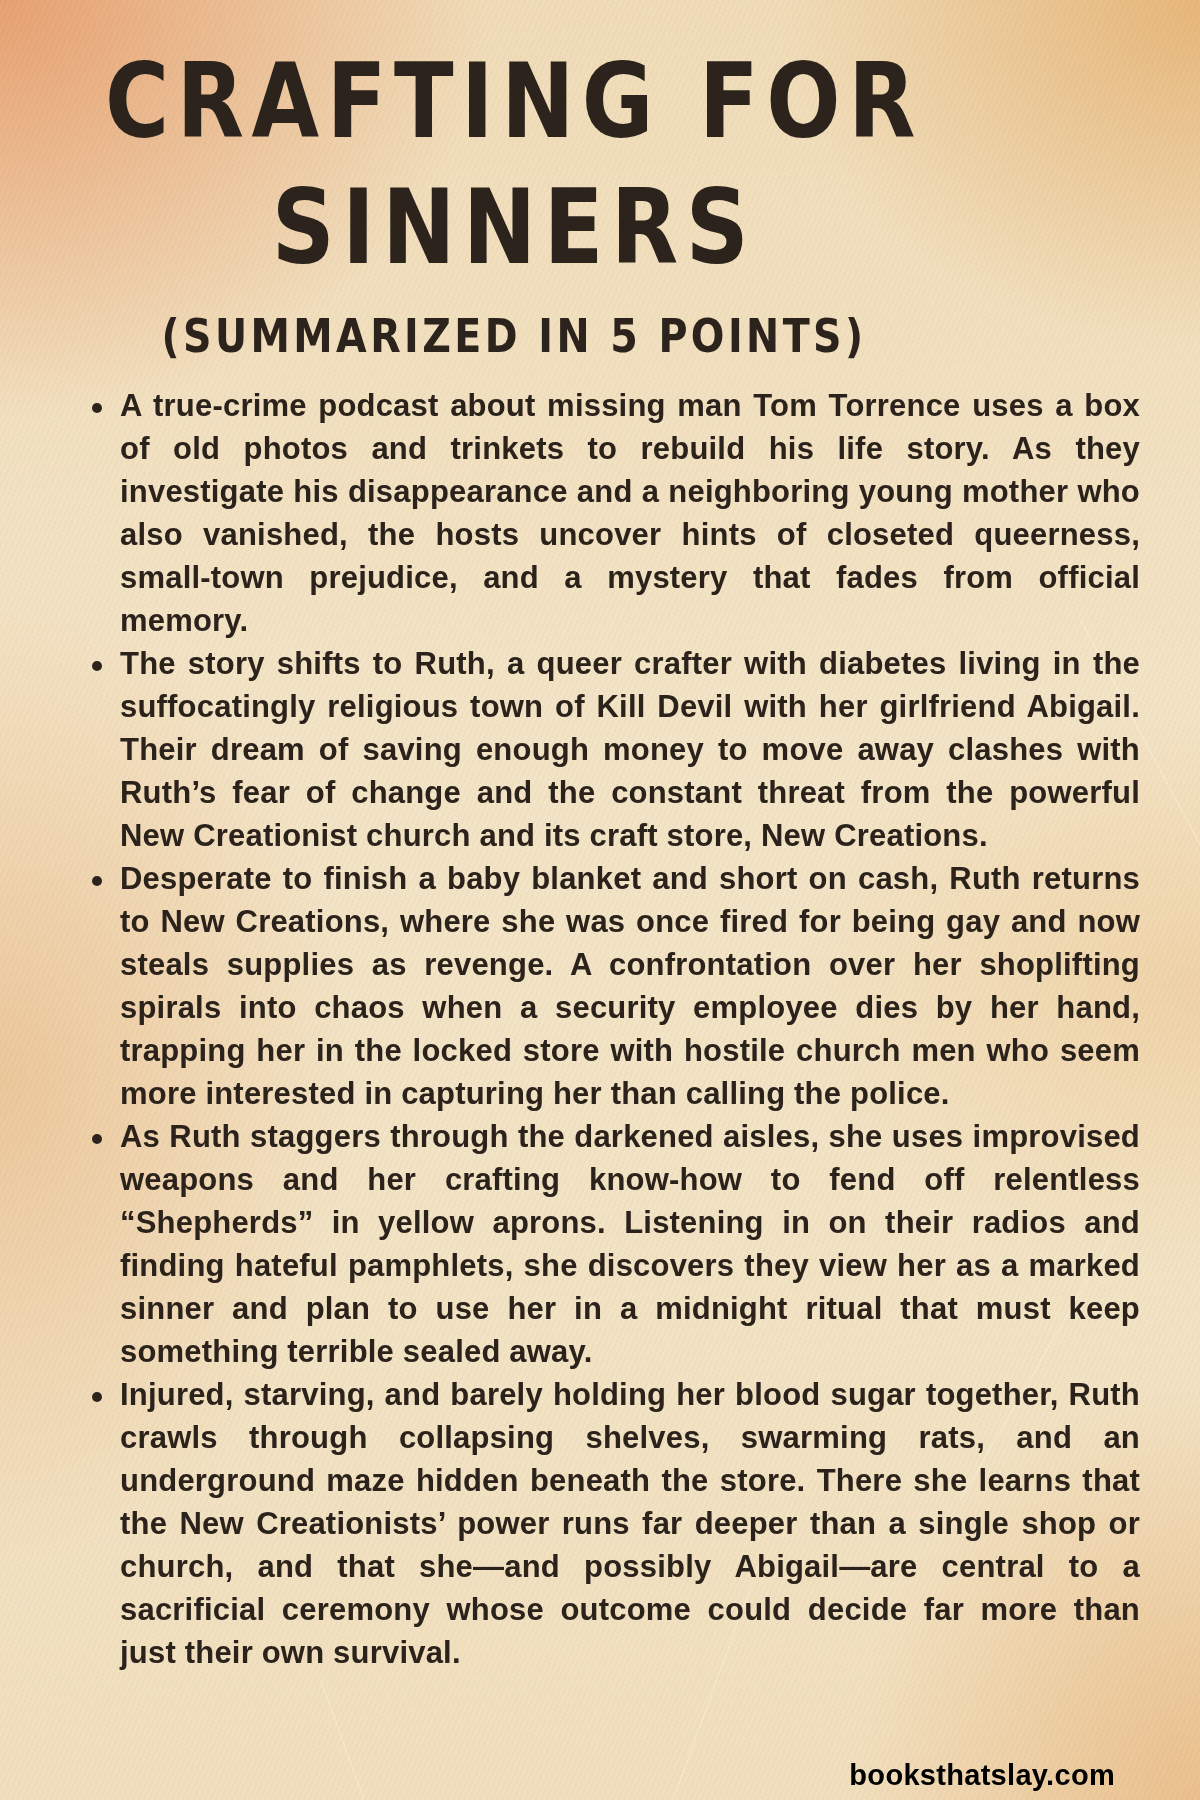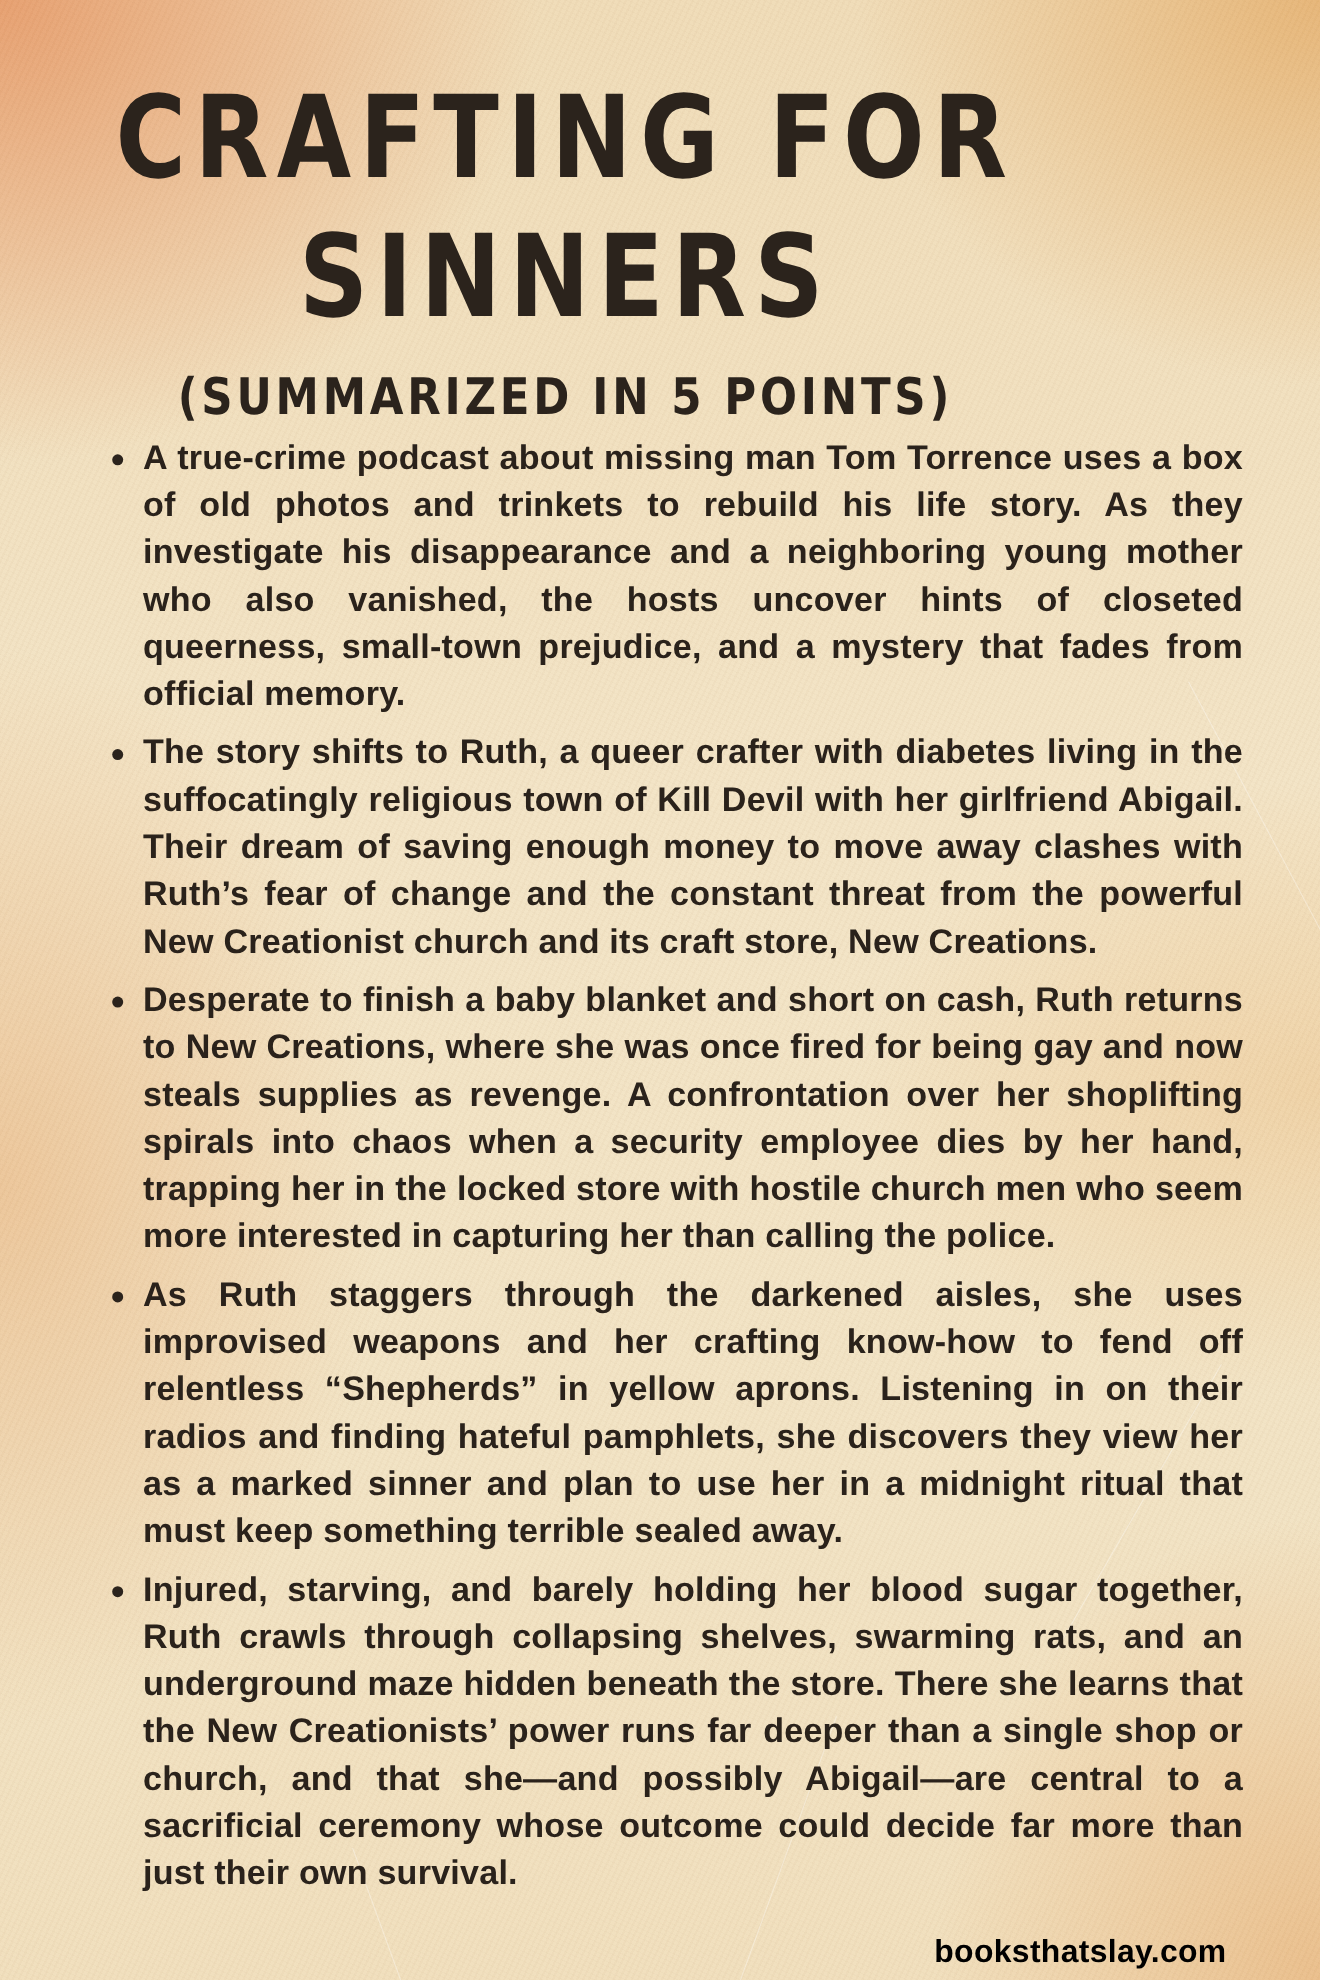--- a/index.html
+++ b/index.html
@@ -38,21 +38,20 @@
     .crease.c2 { left: 1110px; top: 1240px; height: 300px; transform: rotate(30deg); transform-origin: top left; }
     .crease.c3 { left: 760px; top: 1560px; height: 260px; transform: rotate(20deg); transform-origin: top left; }
     .crease.c4 { left: 320px; top: 1680px; height: 140px; transform: rotate(-20deg); transform-origin: top left; }
 
     .header {
       position: absolute;
       left: 0;
       top: 38px;
       width: 1028px;
       text-align: center;
-      margin-top: 24px;
     }
     .title {
       margin: 0;
       font-family: "DejaVu Sans", sans-serif;
       font-weight: bold;
       font-size: 104px;
       line-height: 126px;
       letter-spacing: 9px;
       text-transform: uppercase;
       color: #2b231c;
@@ -78,21 +77,21 @@
       left: 90px;
       top: 384px;
       width: 1050px;
       margin: 0;
       padding: 0;
       list-style: none;
     }
     .point {
       position: relative;
       padding-left: 30px;
-      margin: 10px;
+      margin: 0;
     }
     .bullet {
       position: absolute;
       left: 2px;
       top: 19px;
       width: 10px;
       height: 10px;
       border-radius: 50%;
       background: #2b231c;
     }

